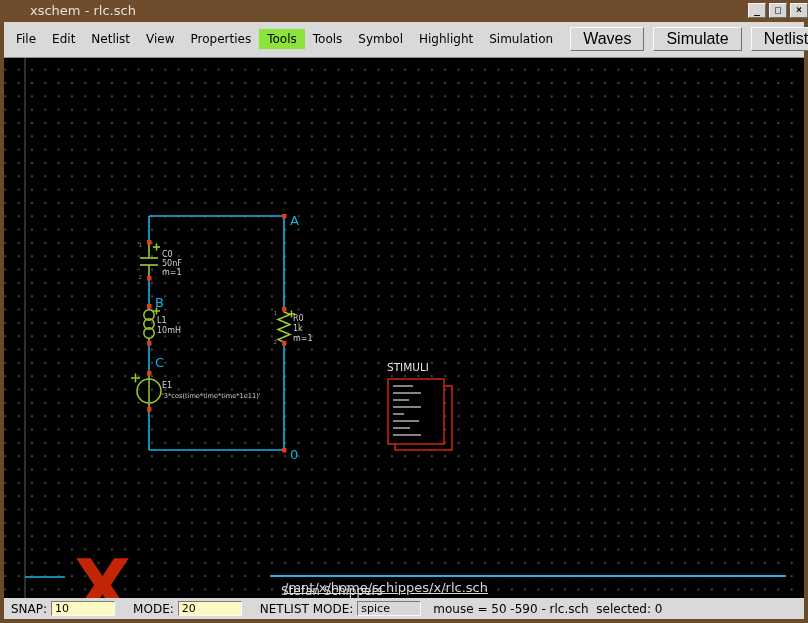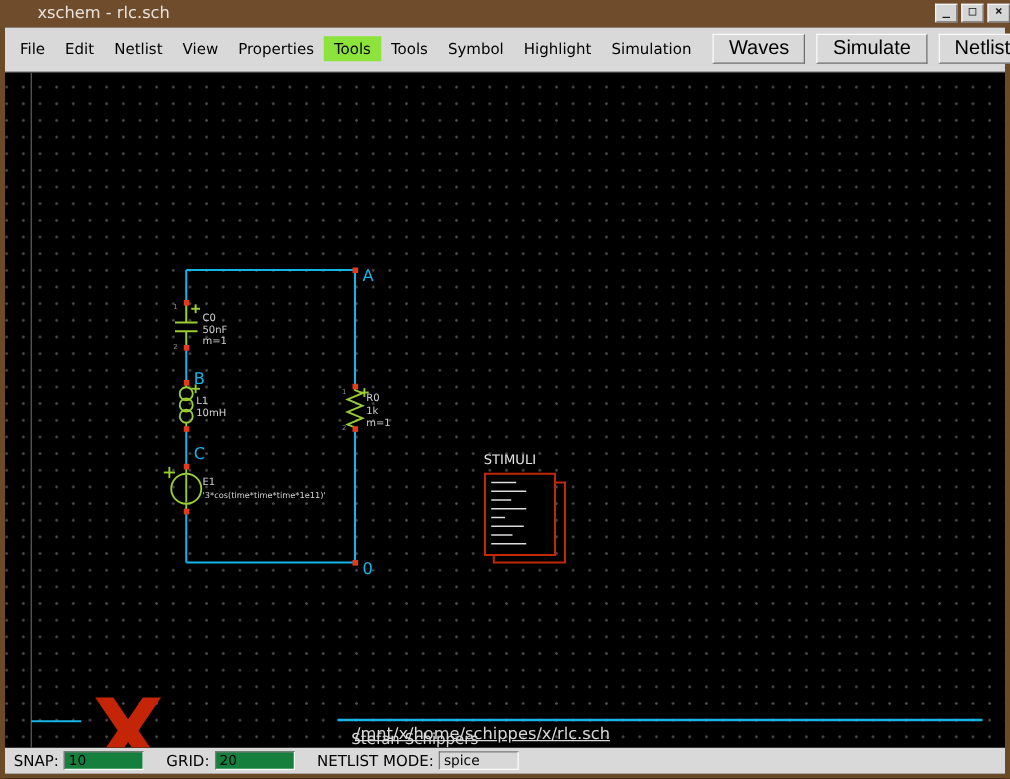--- a/index.html
+++ b/index.html
@@ -76,21 +76,21 @@
     height:21px; background:#d9d9d9;
     display:flex; align-items:center;
     font-size:12px; color:#000; padding-left:7px;
   }
   .statusbar label { margin-right:4px; white-space:nowrap; }
   .stat-input {
     width:64px; height:15px; font-size:11px; padding:0 3px;
     border:1px solid; border-color:#7a7a7a #fbfbfb #fbfbfb #7a7a7a;
     font-family:"DejaVu Sans","Liberation Sans",sans-serif;
   }
-  .stat-input.green { background:#15803d; }
+  .stat-input.green { background:#fef9c3; }
   .stat-input.gray  { background:#d8d8d8; }
   .gap1 { margin-left:18px; }
   .mouse-status { margin-left:12px; white-space:pre; }
 </style>
 </head>
 <body>
 
 <div id="window">
 
   <div class="titlebar">
@@ -237,19 +237,20 @@
     </svg>
 
     <div class="logo-x">X</div>
     <div class="author">Stefan Schippers</div>
     <div class="filepath">/mnt/x/home/schippes/x/rlc.sch</div>
   </div>
 
   <div class="statusbar">
     <label>SNAP:</label>
     <input class="stat-input green" value="10" style="">
-    <label class="gap1">GRID:</label>
+    <label class="gap1">MODE:</label>
     <input class="stat-input green" value="20" style="">
     <label class="gap1">NETLIST MODE:</label>
     <input class="stat-input gray" value="spice" style="">
+    <span class="mouse-status">mouse = 50 -590 - rlc.sch  selected: 0</span>
   </div>
 
 </div>
 
 </body></html>

